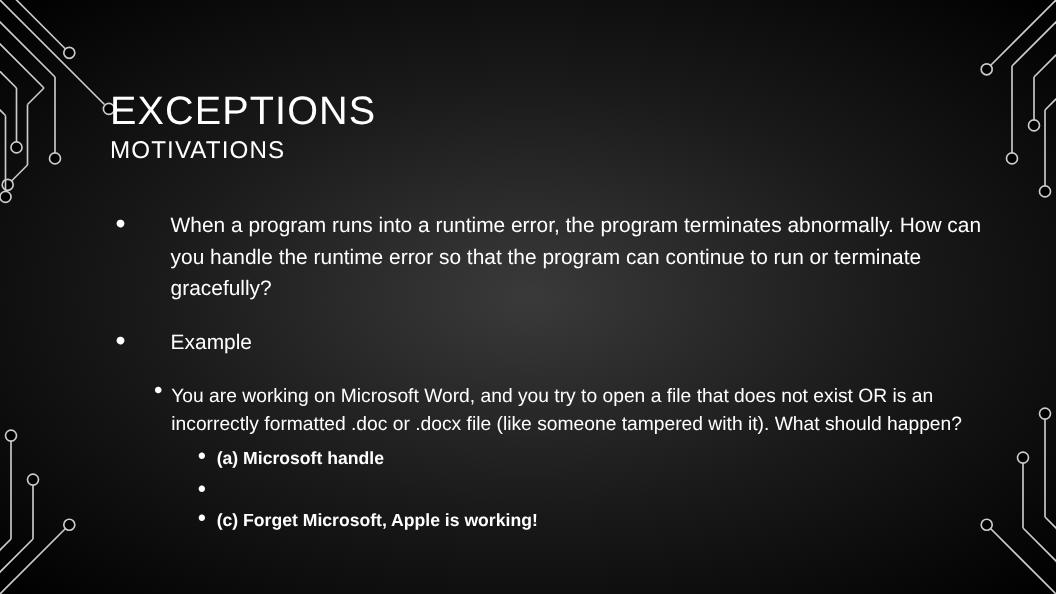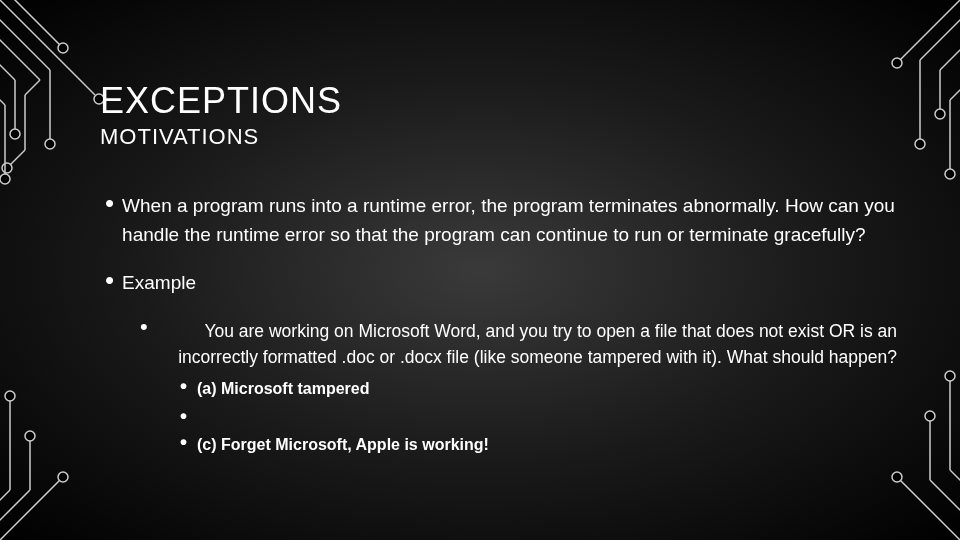--- a/index.html
+++ b/index.html
@@ -39,36 +39,36 @@
   }
   .bullet-l1 .dot {
     font-size: 26px;
     line-height: 1;
     margin-right: 8px;
     margin-top: -2px;
   }
   .bullet-l1 .txt {
     font-size: 19px;
     line-height: 1.5;
+    margin-left: 33px;
   }
   .bullet-l2 {
     display: flex;
     align-items: flex-start;
     margin: 8px 0 0 40px;
   }
   .bullet-l2 .dot {
     font-size: 22px;
     line-height: 1;
     margin-right: 8px;
     margin-top: -2px;
   }
   .bullet-l2 .txt {
     font-size: 17.5px;
     line-height: 1.5;
-    text-align: right;
   }
   .bullet-l3 {
     display: flex;
     align-items: flex-start;
     margin: 8px 0 0 80px;
   }
   .bullet-l3 .dot {
     font-size: 20px;
     line-height: 1;
     margin-right: 10px;
@@ -148,21 +148,21 @@
     <span class="txt">Example</span>
   </div>
 
   <div class="bullet-l2">
     <span class="dot">•</span>
     <span class="txt">You are working on Microsoft Word, and you try to open a file that does not exist OR is an incorrectly formatted .doc or .docx file (like someone tampered with it). What should happen?</span>
   </div>
 
   <div class="bullet-l3">
     <span class="dot">•</span>
-    <span class="txt">(a) Microsoft tampered</span>
+    <span class="txt">(a) Microsoft handle</span>
   </div>
   <div class="bullet-l3">
     <span class="dot">•</span>
   </div>
   <div class="bullet-l3">
     <span class="dot">•</span>
     <span class="txt">(c) Forget Microsoft, Apple is working!</span>
   </div>
 </div>
 

